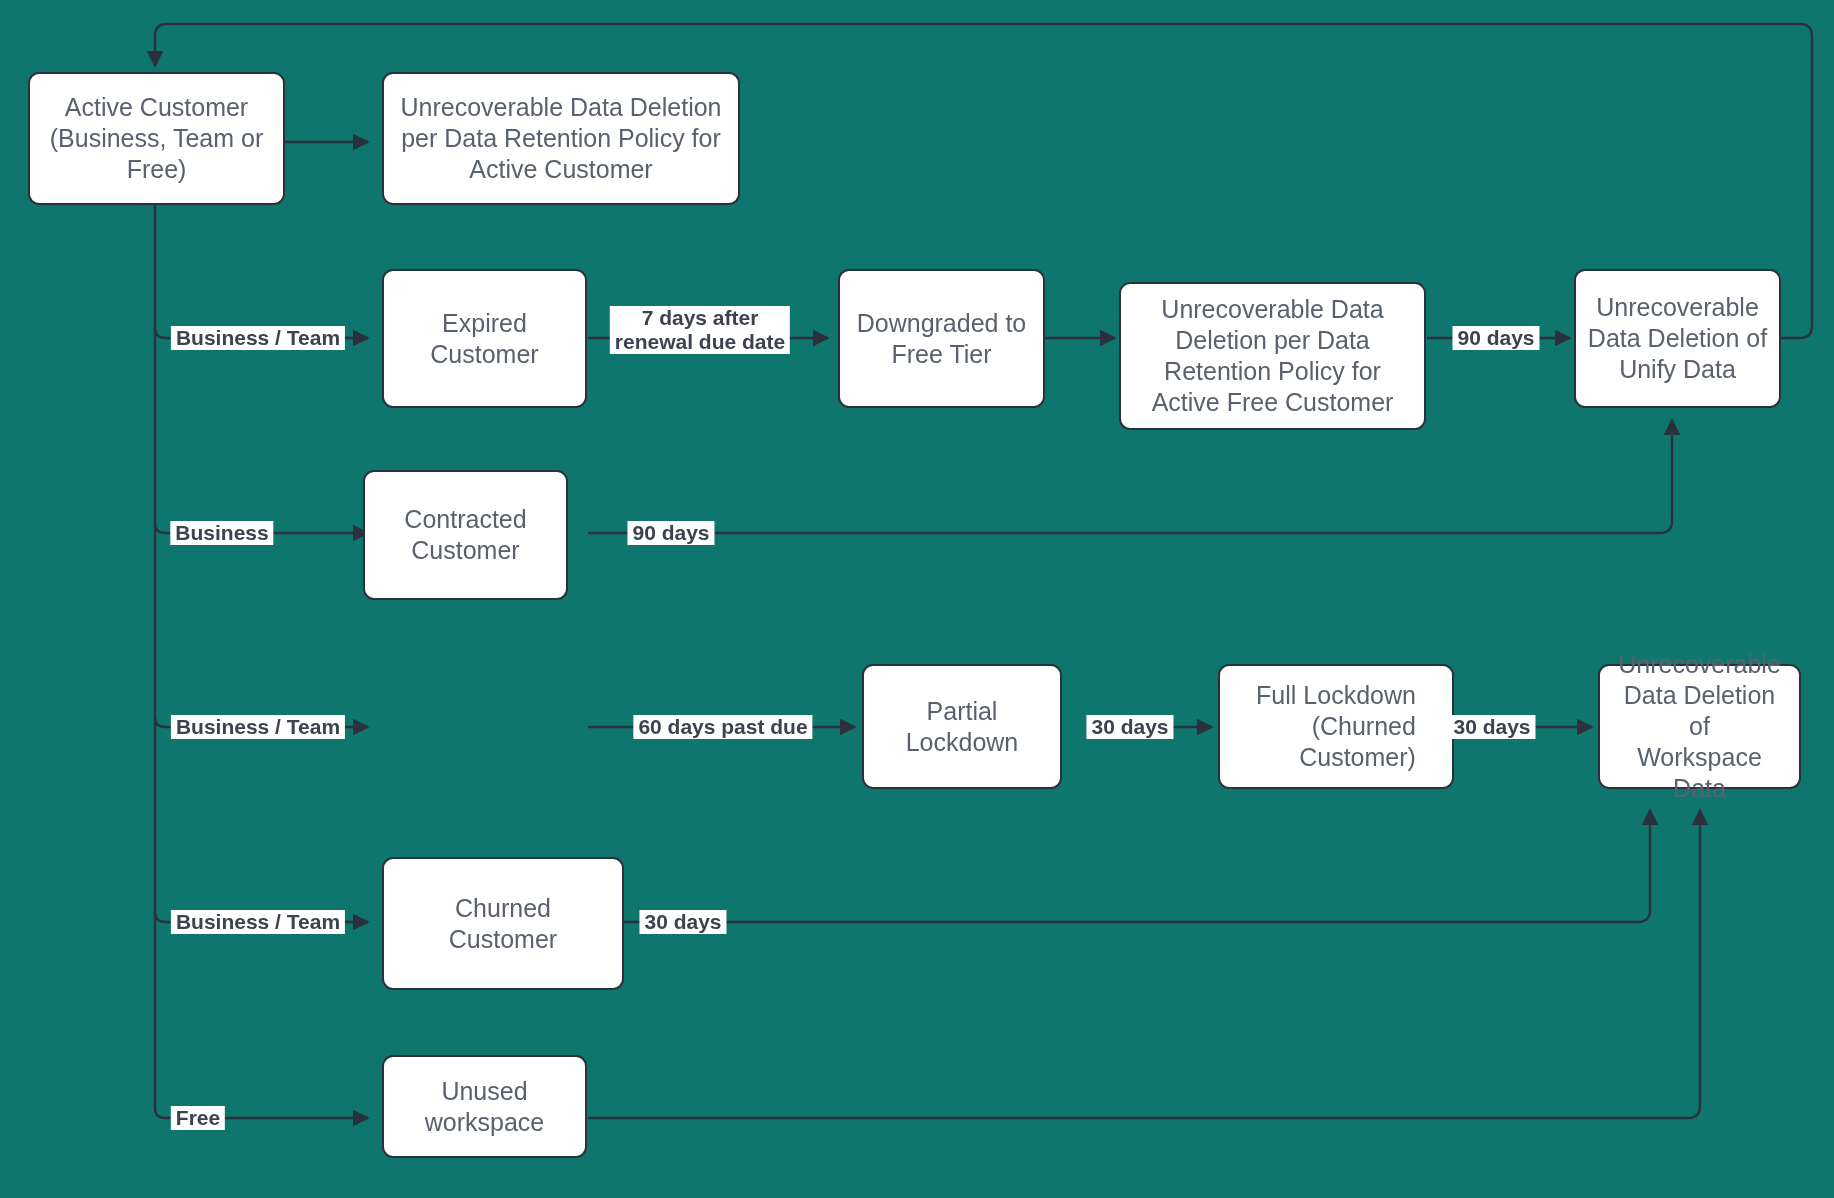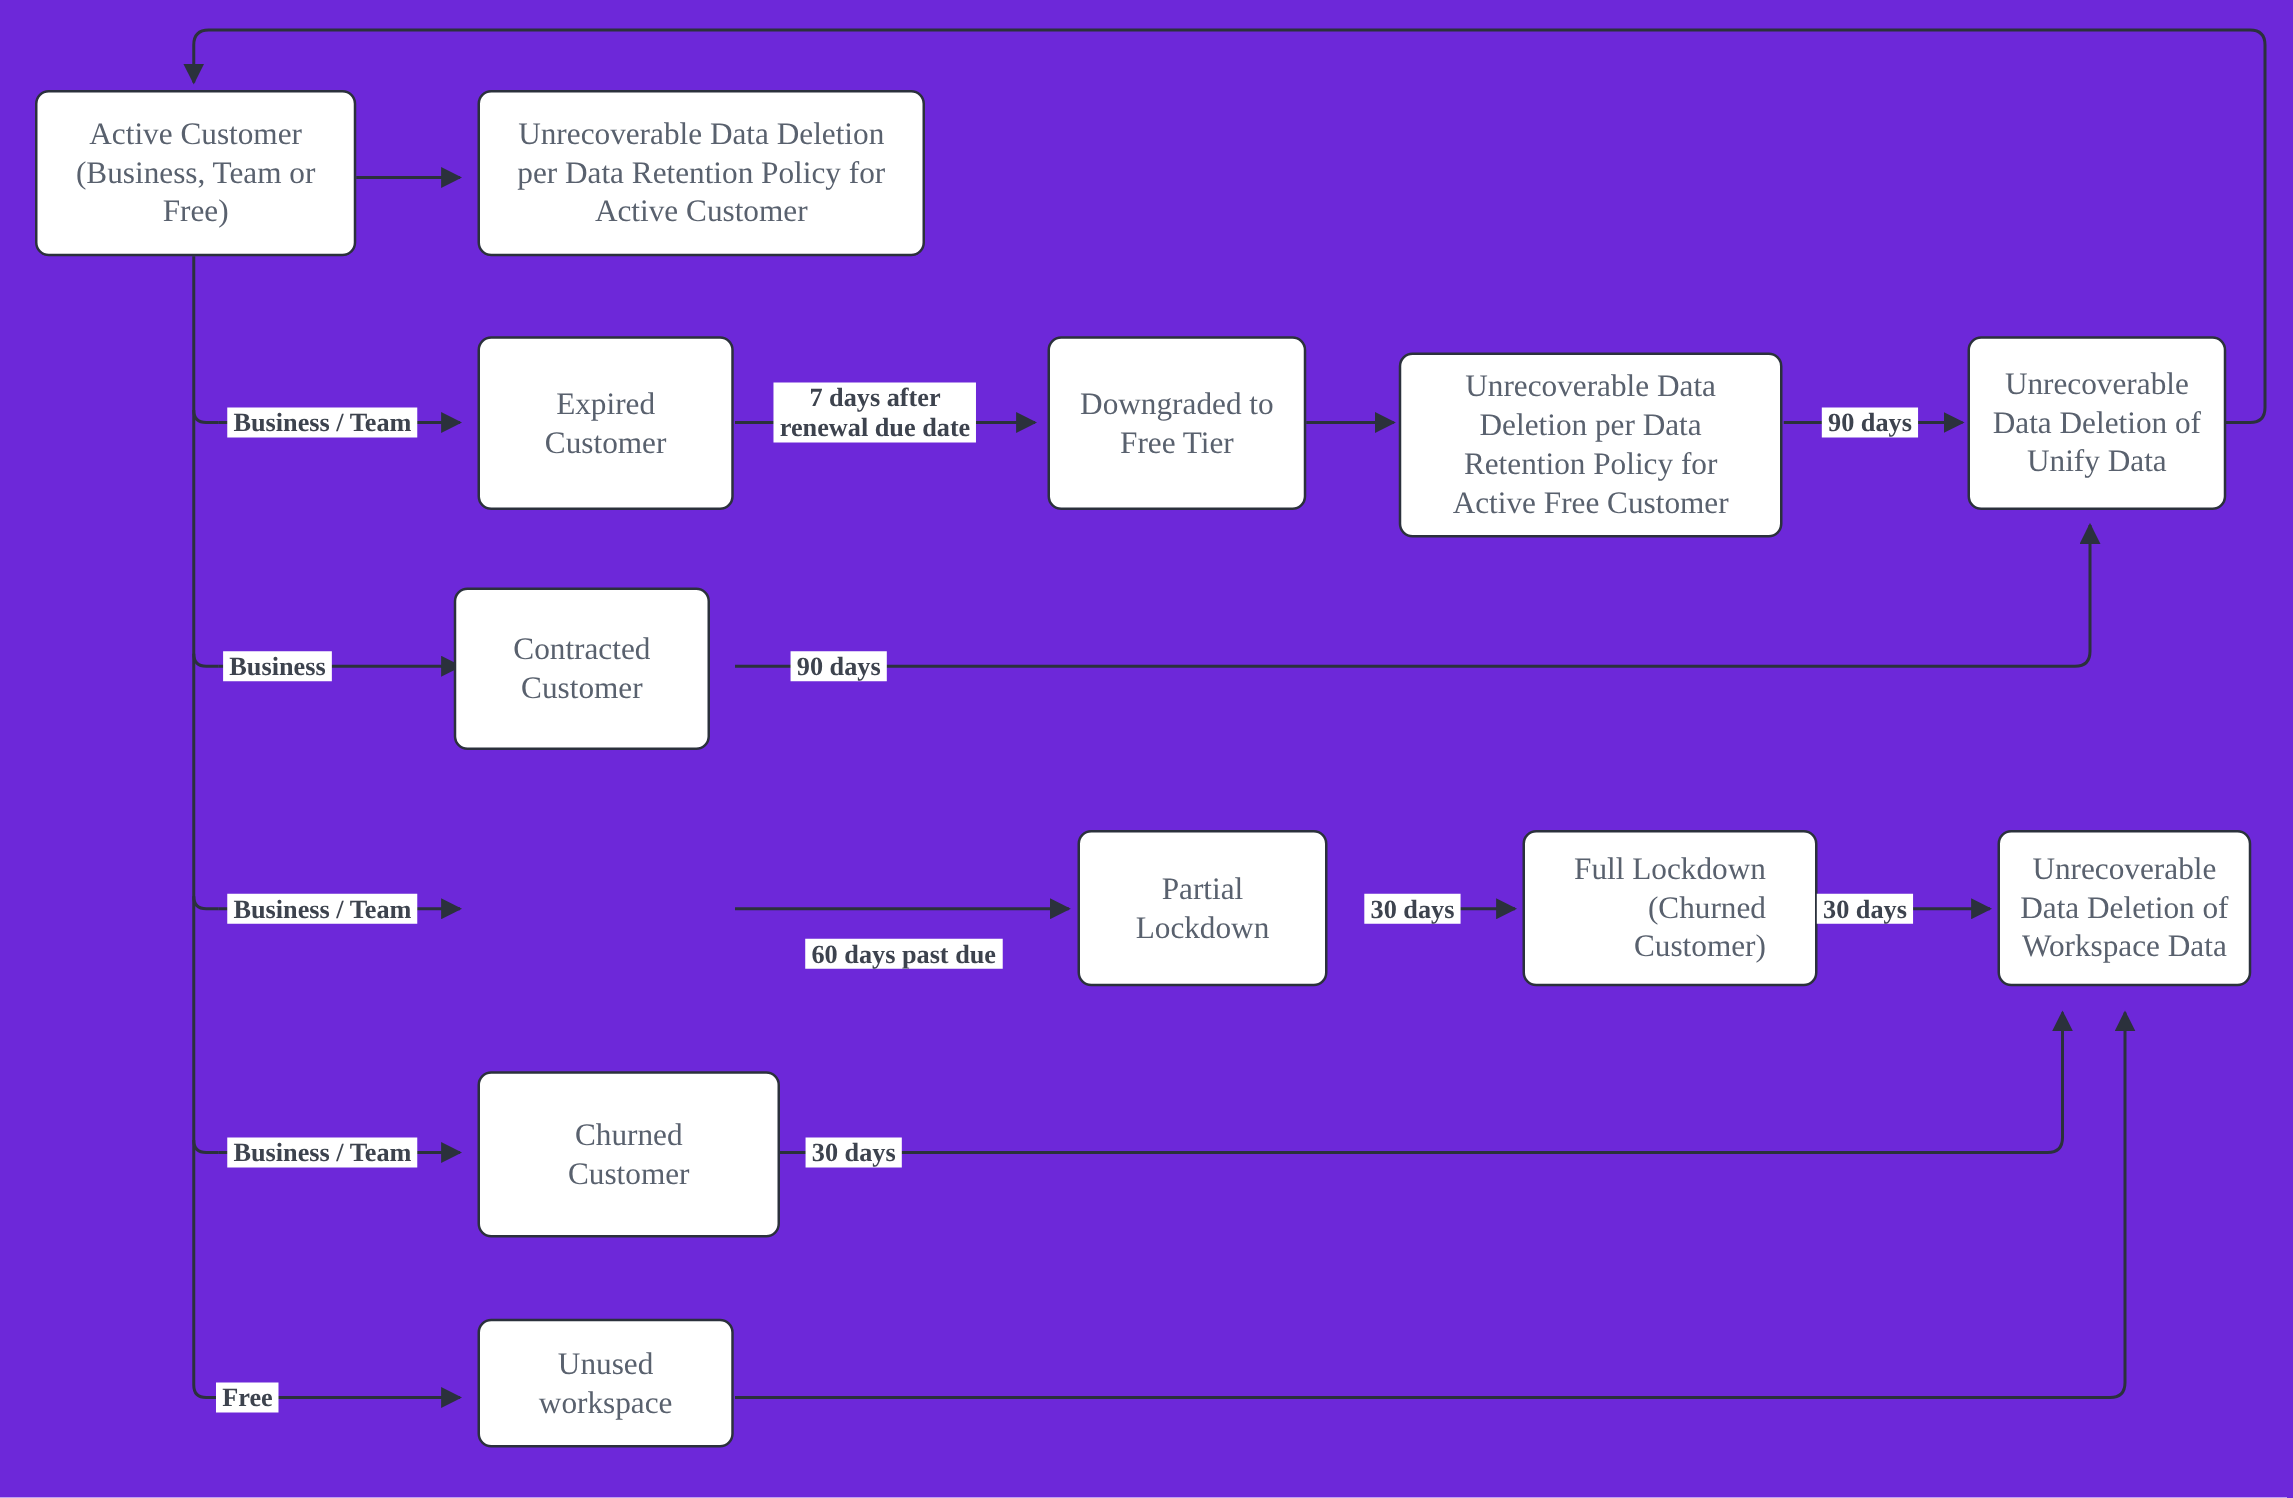--- a/index.html
+++ b/index.html
@@ -4,22 +4,22 @@
 <style>
   html, body {
     margin: 0;
     padding: 0;
     background: #ffffff;
   }
   #canvas {
     position: relative;
     width: 1834px;
     height: 1198px;
-    background: #6d28d9;
-    font-family: Liberation Serif, serif;
+    background: #0f766e;
+    font-family: Liberation Sans, sans-serif;
     overflow: hidden;
   }
   #edges {
     position: absolute;
     left: 0;
     top: 0;
     width: 1834px;
     height: 1198px;
   }
   .node {
@@ -149,21 +149,21 @@
 renewal due date</div>
 
   <div class="edge-label" style="left:1496px; top:338px;">90 days</div>
 
   <div class="edge-label" style="left:222px; top:533px;">Business</div>
 
   <div class="edge-label" style="left:671px; top:533px;">90 days</div>
 
   <div class="edge-label" style="left:258px; top:727px;">Business / Team</div>
 
-  <div class="edge-label" style="left:723px; top:727px;margin-top:36px;">60 days past due</div>
+  <div class="edge-label" style="left:723px; top:727px;">60 days past due</div>
 
   <div class="edge-label" style="left:1130px; top:727px;">30 days</div>
 
   <div class="edge-label" style="left:1492px; top:727px;">30 days</div>
 
   <div class="edge-label" style="left:258px; top:922px;">Business / Team</div>
 
   <div class="edge-label" style="left:683px; top:922px;">30 days</div>
 
   <div class="edge-label" style="left:198px; top:1118px;">Free</div>

